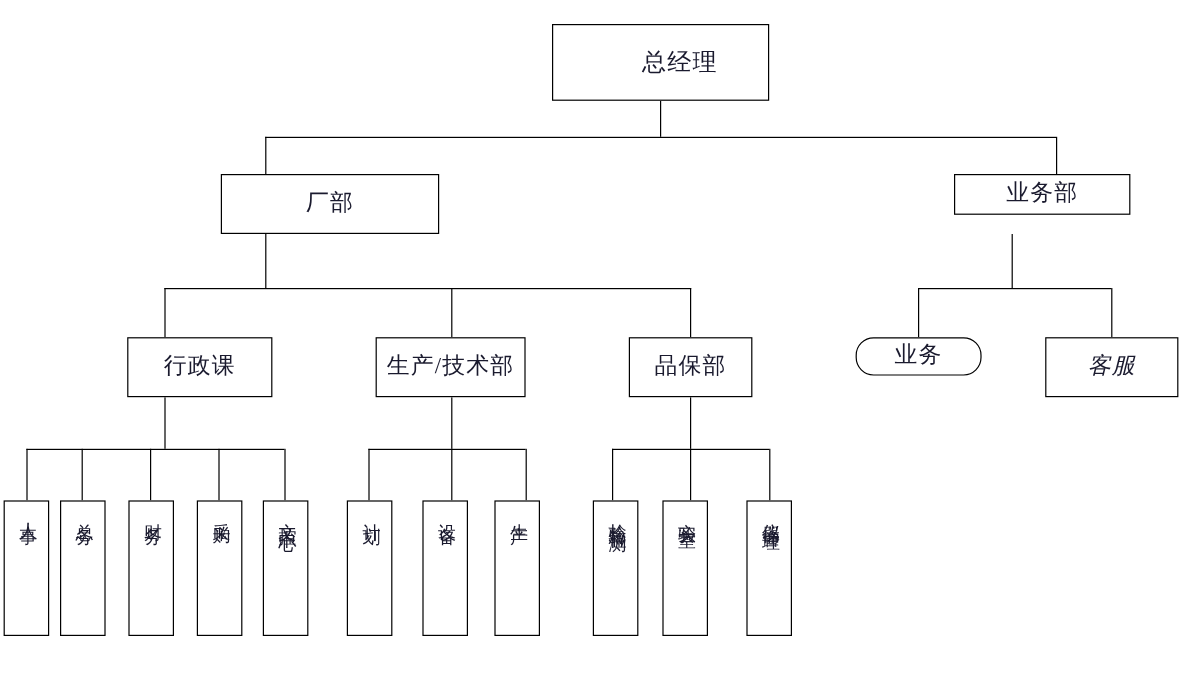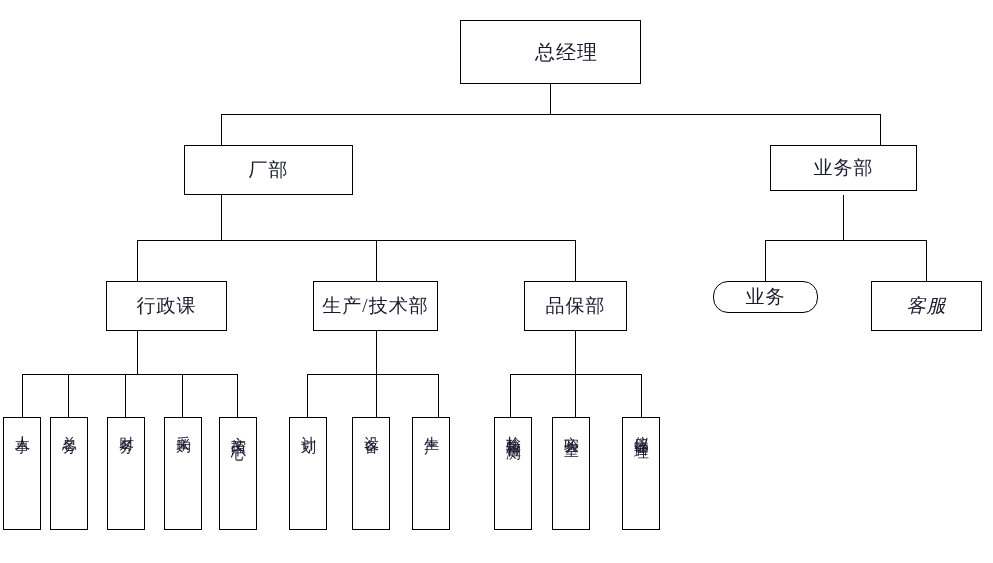--- a/index.html
+++ b/index.html
@@ -101,24 +101,24 @@
   <div class="line v" style="left:575px; top:331px; height:43px;"></div>
   <div class="line h" style="left:510px; top:374px; width:131px;"></div>
   <div class="line v" style="left:510px; top:374px; height:43px;"></div>
   <div class="line v" style="left:575px; top:374px; height:43px;"></div>
   <div class="line v" style="left:641px; top:374px; height:43px;"></div>
 
   <div class="node horiz lvl1" style="left:460px; top:20px; width:181px; height:64px;padding-left:32px;">
     <span class="label">总经理</span>
   </div>
 
-  <div class="node horiz" style="left:184px; top:145px; width:169px; height:50px;">
+  <div class="node horiz" style="left:184px; top:145px; width:182px; height:50px;">
     <span class="label">厂部</span>
   </div>
-  <div class="node horiz" style="left:770px; top:145px; width:147px; height:46px;">
+  <div class="node horiz" style="left:795px; top:145px; width:147px; height:34px;">
     <span class="label">业务部</span>
   </div>
 
   <div class="node horiz" style="left:76px; top:281px; width:121px; height:50px;margin-left:30px;">
     <span class="label">行政课</span>
   </div>
   <div class="node horiz" style="left:524px; top:281px; width:103px; height:50px;">
     <span class="label">品保部</span>
   </div>
   <div class="node horiz" style="left:313px; top:281px; width:125px; height:50px;">

